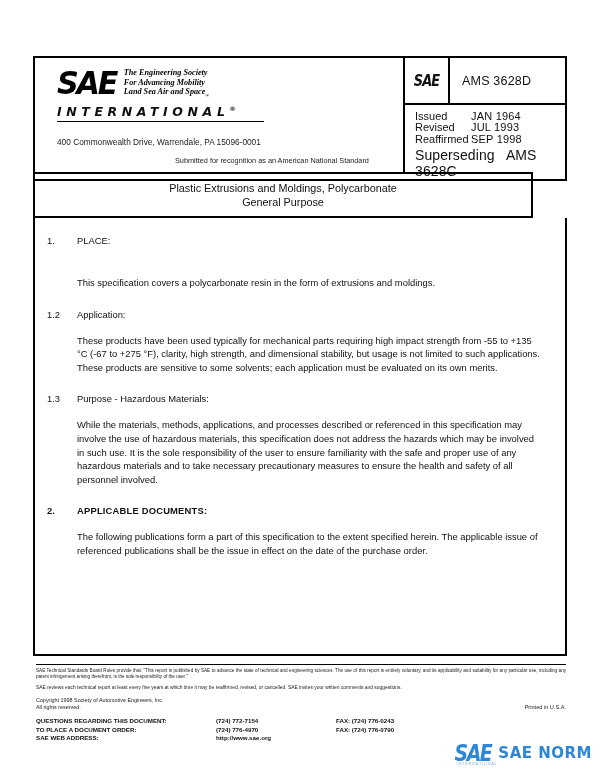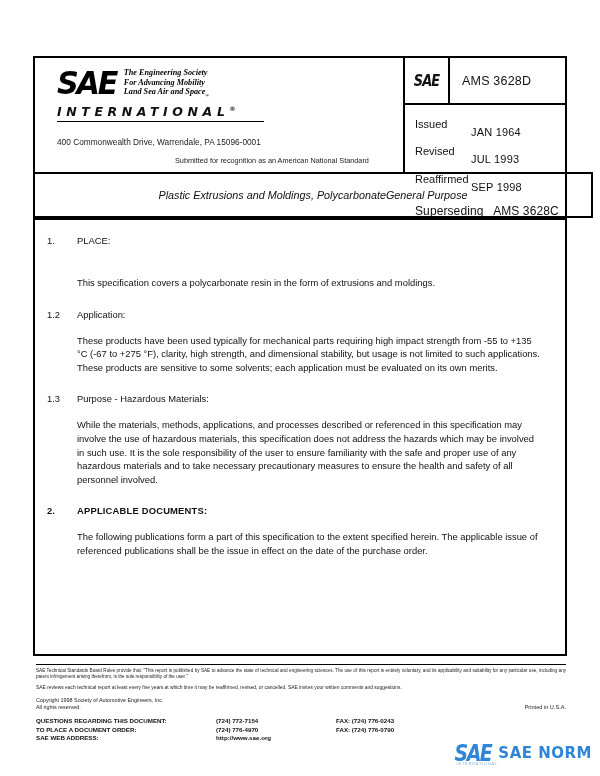--- a/index.html
+++ b/index.html
@@ -175,41 +175,40 @@
     position: relative;
   }
   .date-line {
     display: flex;
     font-size: 11px;
     line-height: 11.4px;
     color: #111;
     align-items: center;
   }
   .date-label { width: 56px; }
-  .date-value { letter-spacing: 0.2px; margin-top: 16px; }
+  .date-value { letter-spacing: 0.2px; }
   .supersede {
-    margin-top: 11px;
-    font-size: 12px;
+    margin-top: 2px;
+    font-size: 14px;
     letter-spacing: 0.1px;
   }
 
   
   .subtitle-box {
     position: absolute;
     left: 33px;
     top: 172px;
-    width: 560px;
+    width: 500px;
     height: 46px;
     border: 2px solid #000;
     box-sizing: border-box;
     display: flex;
-    flex-direction: row;
+    flex-direction: column;
     align-items: center;
     justify-content: center;
-    font-style: italic;
   }
   .subtitle-line {
     font-size: 10.8px;
     line-height: 14.5px;
     color: #111;
     text-align: center;
   }
 
   
   .body-box {

